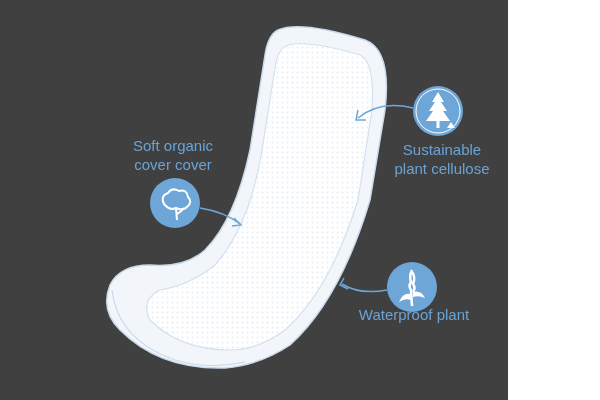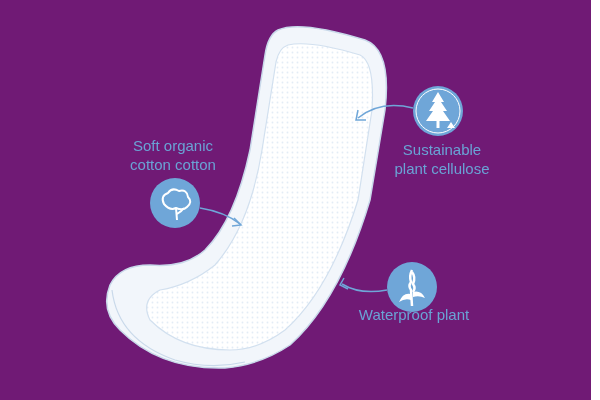--- a/index.html
+++ b/index.html
@@ -1,16 +1,16 @@
 <!DOCTYPE html>
 <html><head>
 <meta charset="utf-8">
 <style>
   html,body{margin:0;padding:0;background:#ffffff;}
-  .canvas{position:relative;width:591px;height:400px;overflow:hidden;background:#701a75;font-family:"Liberation Sans",sans-serif;}
+  .canvas{position:relative;width:508px;height:400px;overflow:hidden;background:#404040;font-family:"Liberation Sans",sans-serif;}
   .pad-svg{position:absolute;left:0;top:0;}
   .label{position:absolute;color:#6aa3d5;font-size:15px;line-height:19px;text-align:center;white-space:nowrap;}
   .icon-circle{position:absolute;border-radius:50%;background:#6fa6d8;}
 </style>
 </head>
 <body>
 
 <div class="canvas">
 
   <svg class="pad-svg" width="600" height="400" viewBox="0 0 600 400">
@@ -32,21 +32,21 @@
 
     <path d="M413 108 Q380 100 358 118" fill="none" stroke="#6fa6d8" stroke-width="1.5"></path>
     <path d="M358 110 L356 120 L366 120" fill="none" stroke="#6fa6d8" stroke-width="1.5"></path>
 
     <path d="M387 290 Q360 295 342 284" fill="none" stroke="#6fa6d8" stroke-width="1.5"></path>
     <path d="M344 278 L340 285 L348 289" fill="none" stroke="#6fa6d8" stroke-width="1.5"></path>
   </svg>
 
   <div class="label" style="left:118px;top:136px;width:110px;">
     <div>Soft organic</div>
-    <div>cotton cotton</div>
+    <div>cover cover</div>
   </div>
   <div class="icon-circle" style="left:150px;top:178px;width:50px;height:50px;">
     <svg width="50" height="50" viewBox="0 0 50 50">
       <path d="M14 26 Q10 18 18 15 Q22 9 29 13 Q37 11 38 19 Q43 24 37 29 Q33 33 26 30 Q20 33 14 26 Z" fill="none" stroke="#fff" stroke-width="2"></path>
       <path d="M26 30 L27 42 M27 36 Q32 33 34 30" fill="none" stroke="#fff" stroke-width="2"></path>
     </svg>
   </div>
 
   <div class="icon-circle" style="left:413px;top:86px;width:50px;height:50px;">
     <svg width="50" height="50" viewBox="0 0 50 50">

